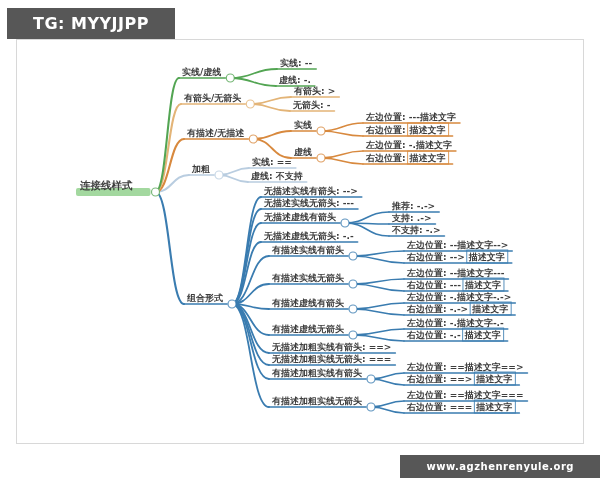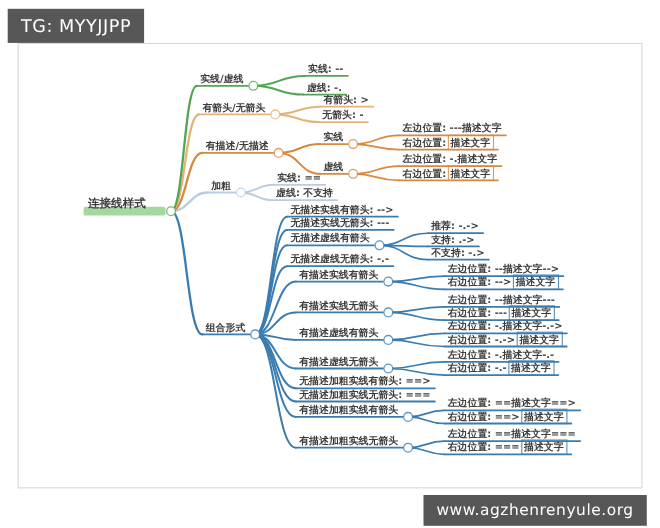--- a/index.html
+++ b/index.html
@@ -2,25 +2,26 @@
 <html><head>
 <meta charset="utf-8">
 <style>
   html,body{margin:0;padding:0;}
   body{
     width:600px;height:480px;position:relative;background:#ffffff;
     font-family:"DejaVu Sans","Liberation Sans",sans-serif;overflow:hidden;
   }
   .badge{
     position:absolute;color:#fff;background:#575757;
-    font-size:16px;letter-spacing:.5px;padding:6px 12px;z-index:5;
+    font-size:16px;letter-spacing:.5px;padding:6px 26px;z-index:5;
     font-family:"DejaVu Sans","Liberation Sans",sans-serif;
+    font-weight:bold;
   }
   #badge-top{left:7px;top:8px;}
-  #badge-bottom{right:12px;bottom:2px;font-size:14px;}
+  #badge-bottom{right:0px;bottom:2px;font-size:10px;}
   #panel{
     position:absolute;left:16px;top:39px;width:566px;height:403px;
     background:#ffffff;border:1px solid #d8d8d8;
   }
   #map{position:absolute;left:0;top:0;z-index:2;}
   svg text{fill:#3d3d3d;font-weight:600;font-family:"DejaVu Sans","Liberation Sans",sans-serif;}
 </style>
 </head>
 <body>
 

